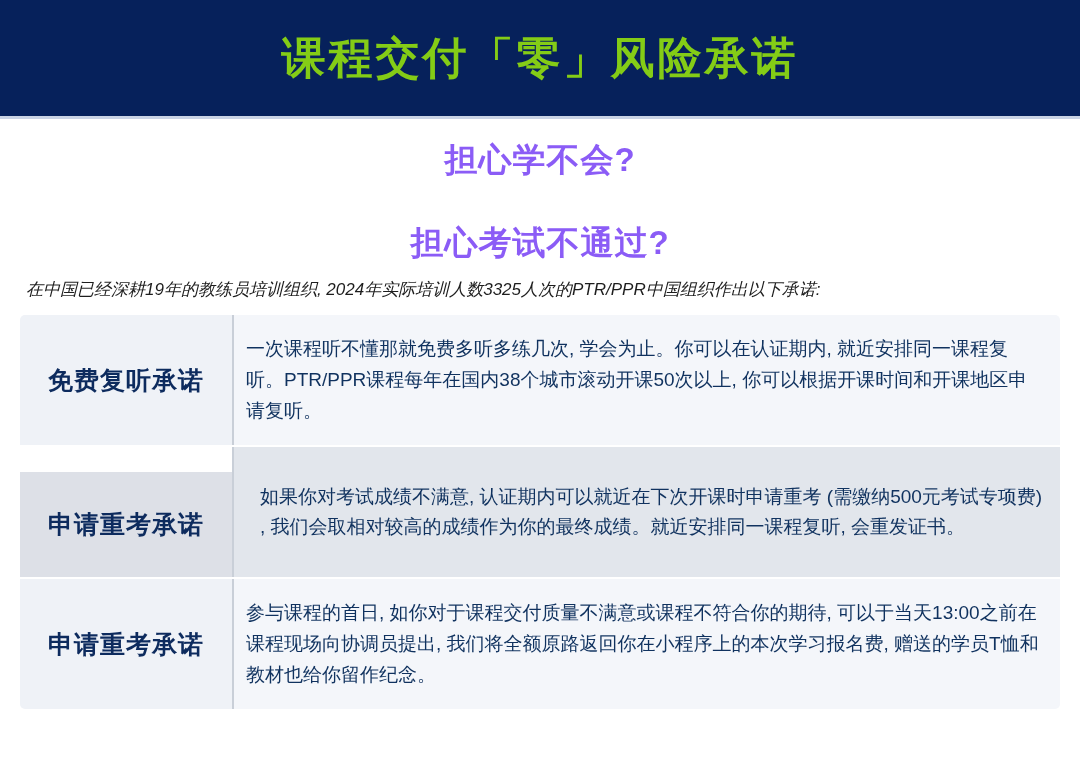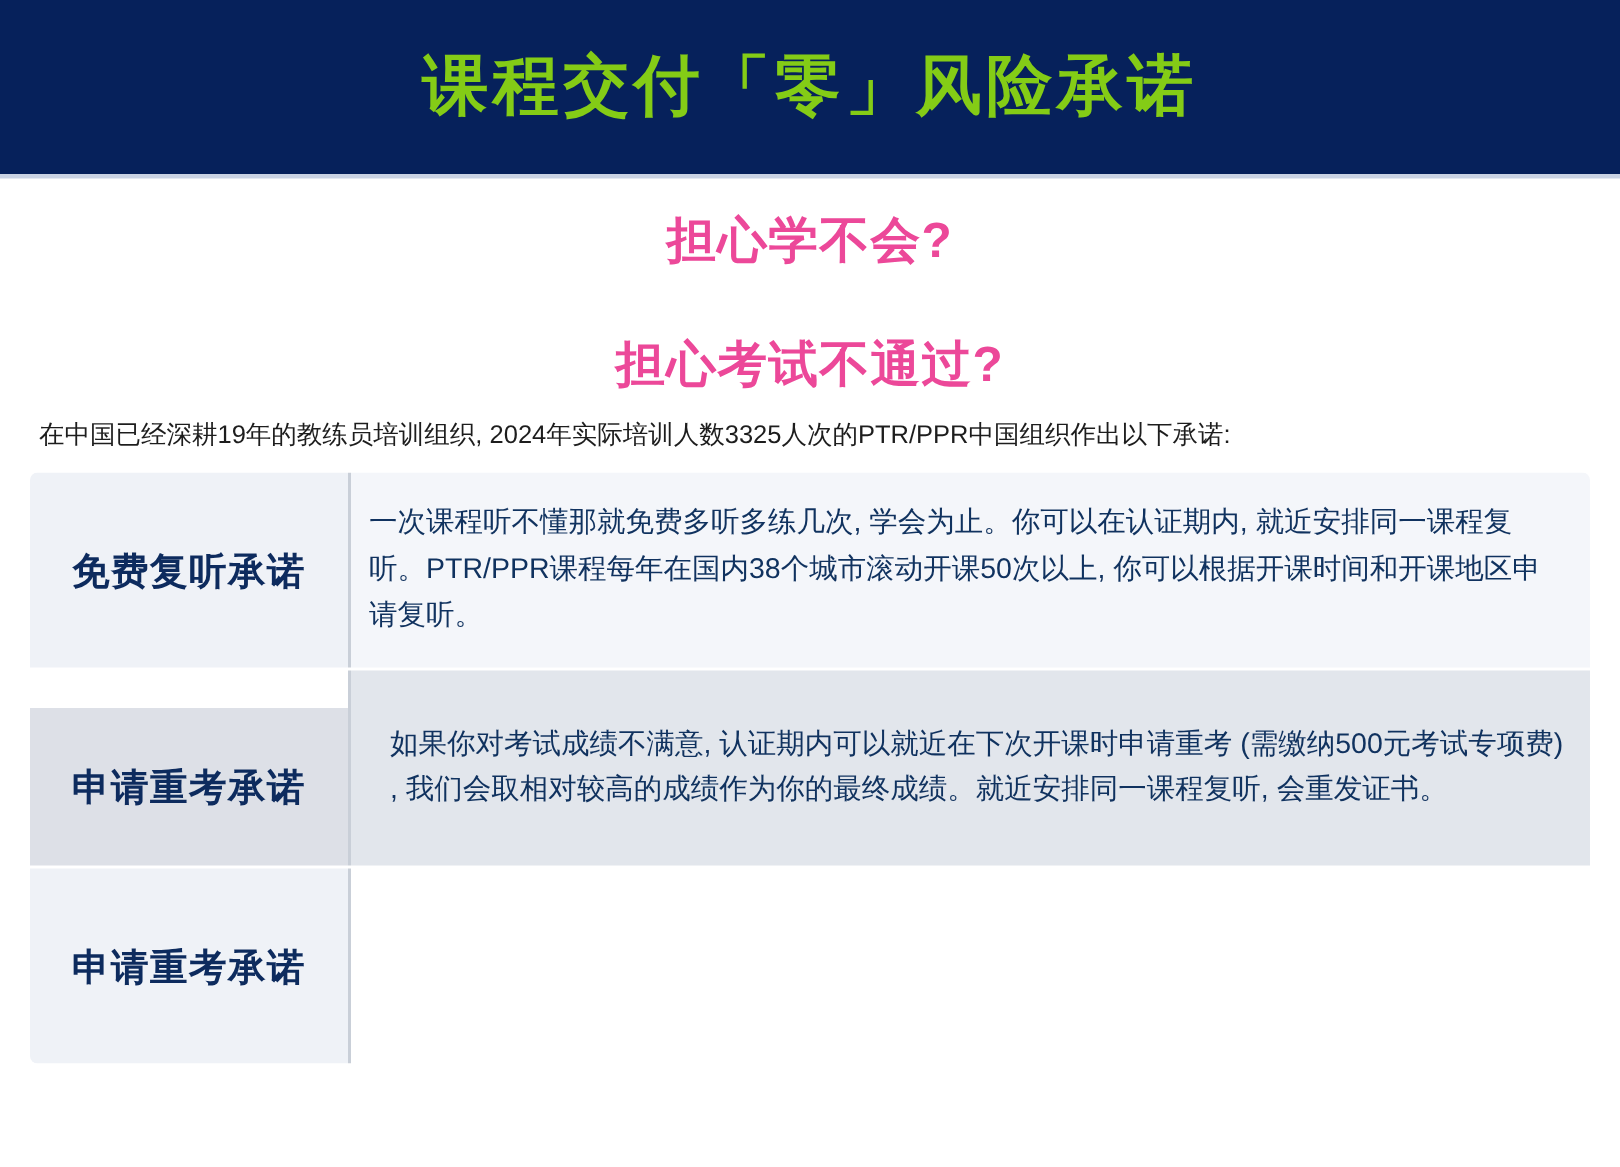--- a/index.html
+++ b/index.html
@@ -38,36 +38,37 @@
     height: 3px;
     background: #c9d3e4;
   }
 
   
   .headlines {
     margin-top: 20px;
     text-align: center;
   }
   .headline {
-    color: #ec4899;
+    color: #8b5cf6;
     font-weight: bold;
     letter-spacing: 1px;
     line-height: 1.28;
   }
   .headline.h1 { font-size: 33px; }
   .headline.h2 { font-size: 33px; margin-top: 41px; }
   .headline.h3 { font-size: 33px; }
 
   
   .intro {
     margin: 14px 0 0 26px;
     color: #1d1d1d;
     font-size: 17px;
     letter-spacing: 0px;
     white-space: nowrap;
+    font-style: italic;
   }
 
   
   .table {
     margin: 14px 20px 0 20px;
     width: 1040px;
     border-radius: 5px;
     overflow: hidden;
     box-sizing: border-box;
   }
@@ -159,15 +160,18 @@
     </div>
   </div>
 
   <div class="row-gap"></div>
 
   <div class="row shade-light">
     <div class="cell-label">
       <span class="label-text">申请重考承诺</span>
     </div>
     <div class="divider"></div>
+    <div class="cell-body">
+      <span class="body-text">参与课程的首日, 如你对于课程交付质量不满意或课程不符合你的期待, 可以于当天13:00之前在课程现场向协调员提出, 我们将全额原路返回你在小程序上的本次学习报名费, 赠送的学员T恤和教材也给你留作纪念。</span>
+    </div>
   </div>
 
 </div>
 
 </body></html>

